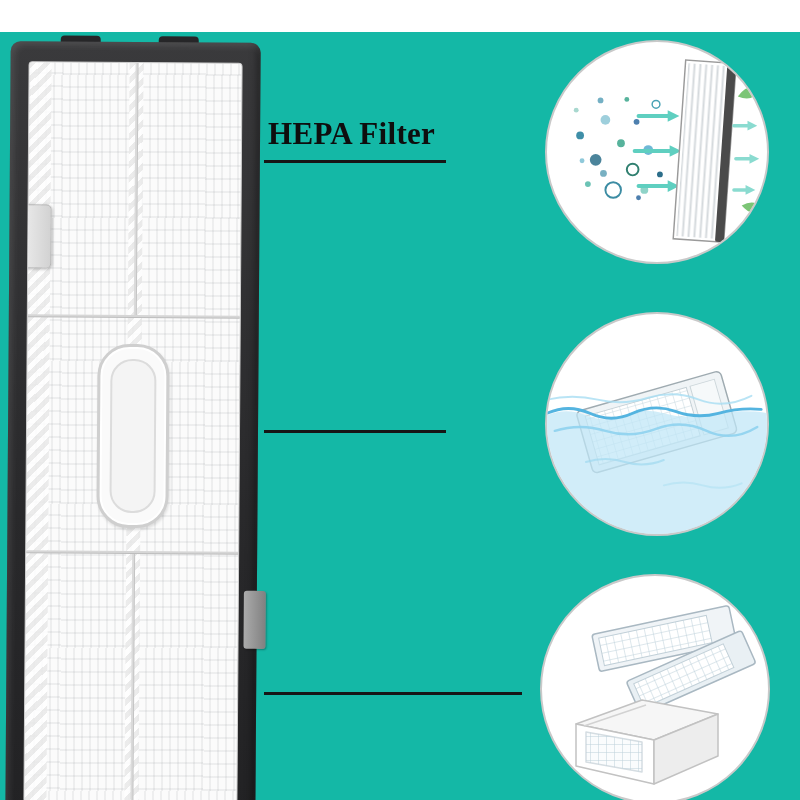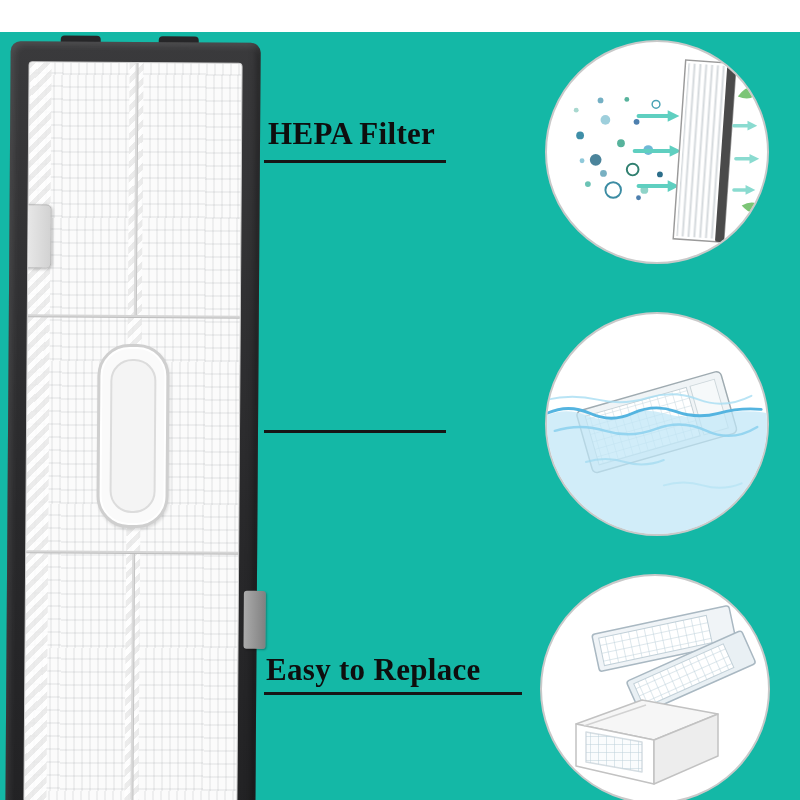--- a/index.html
+++ b/index.html
@@ -96,21 +96,20 @@
       </div>
     </div>
     <div class="latch"></div>
   </div>
 
   <div class="feature-label" style="left:268px;top:84px">HEPA Filter</div>
   <div class="feature-line" style="left:264px;top:128px;width:182px"></div>
 
   <div class="feature-line" style="left:264px;top:398px;width:182px"></div>
 
-  <div class="feature-label" style="left:266px;top:620px">Easy to Replace</div>
   <div class="feature-line" style="left:264px;top:660px;width:258px"></div>
 
   <div class="feature-circle" style="left:545px;top:8px">
     <svg viewBox="0 0 226 226">
       <defs>
         <pattern id="pleats1" width="6" height="6" patternUnits="userSpaceOnUse">
           <path d="M1.5 0 V6" stroke="#d4d9dc" stroke-width="2" fill="none"></path>
         </pattern>
       </defs>
 

